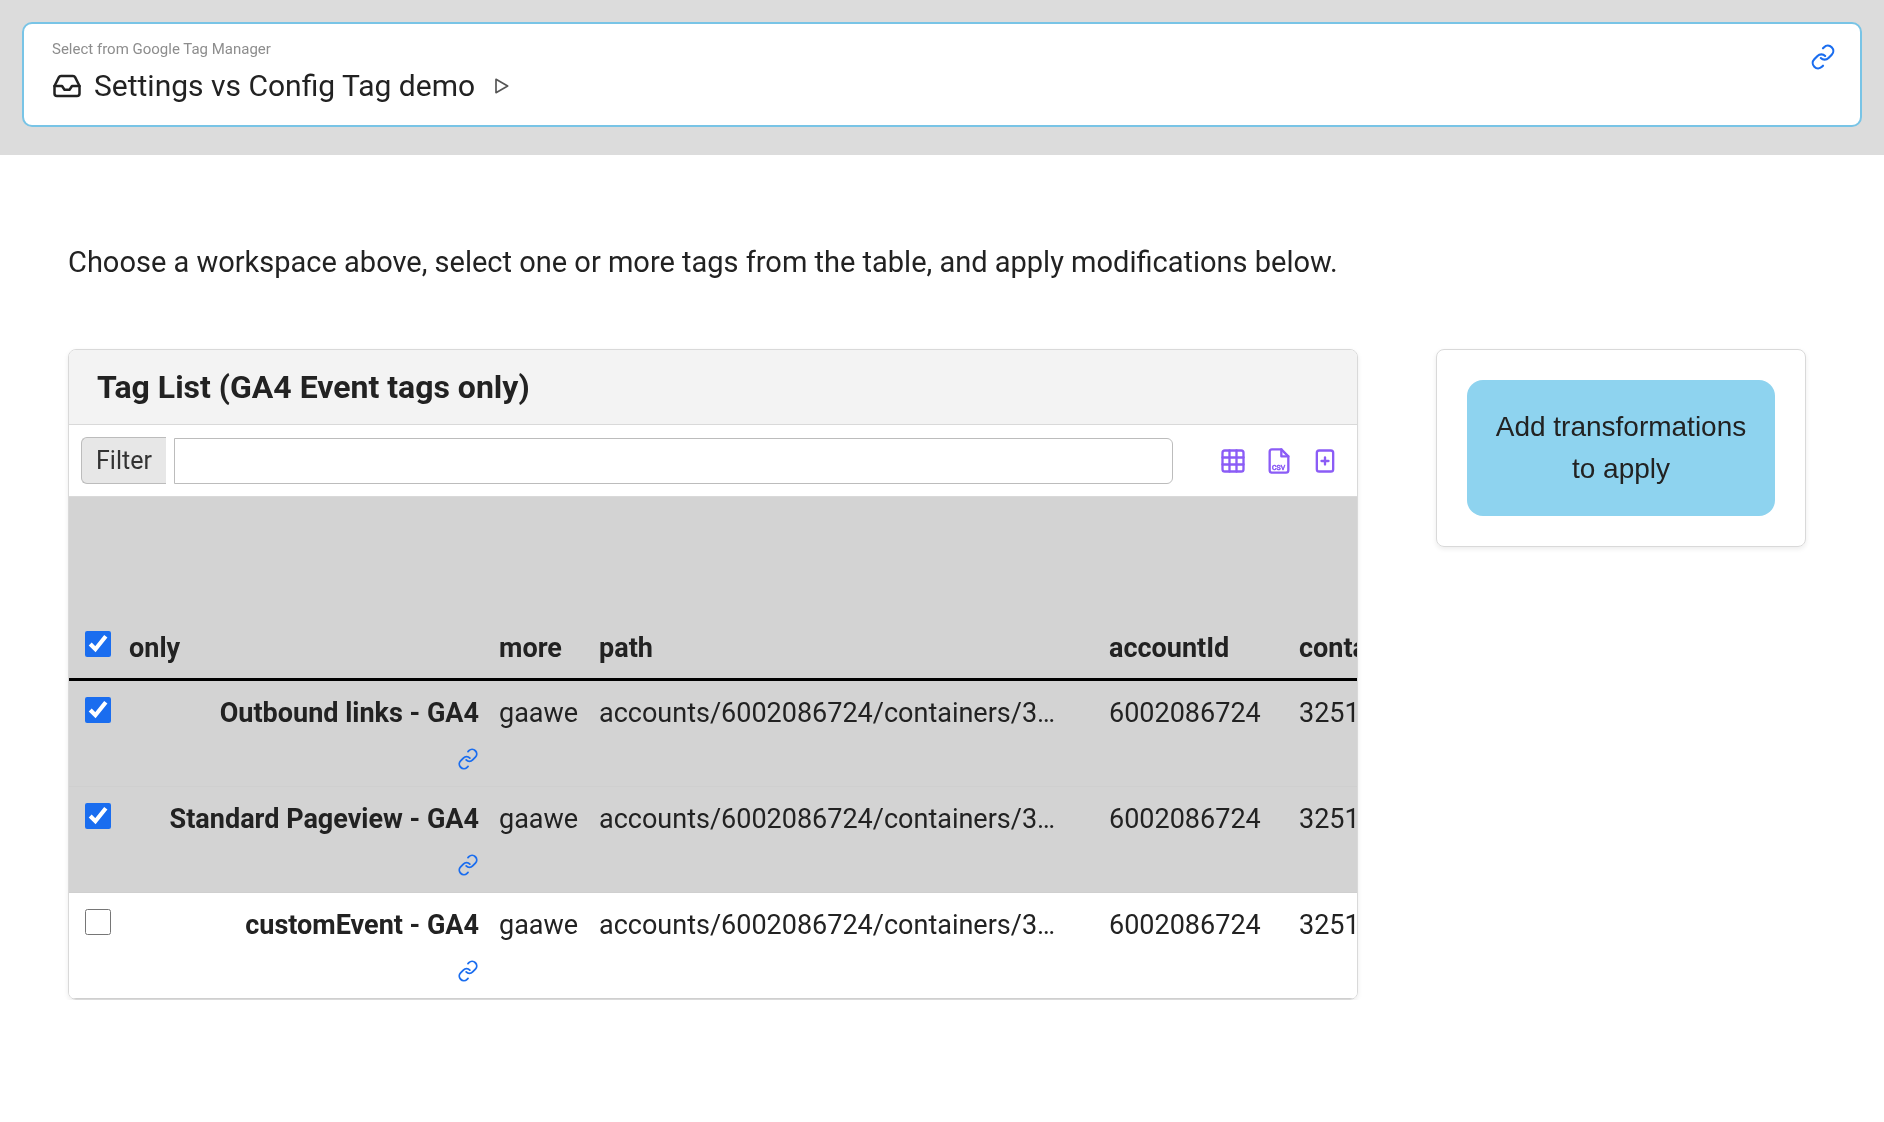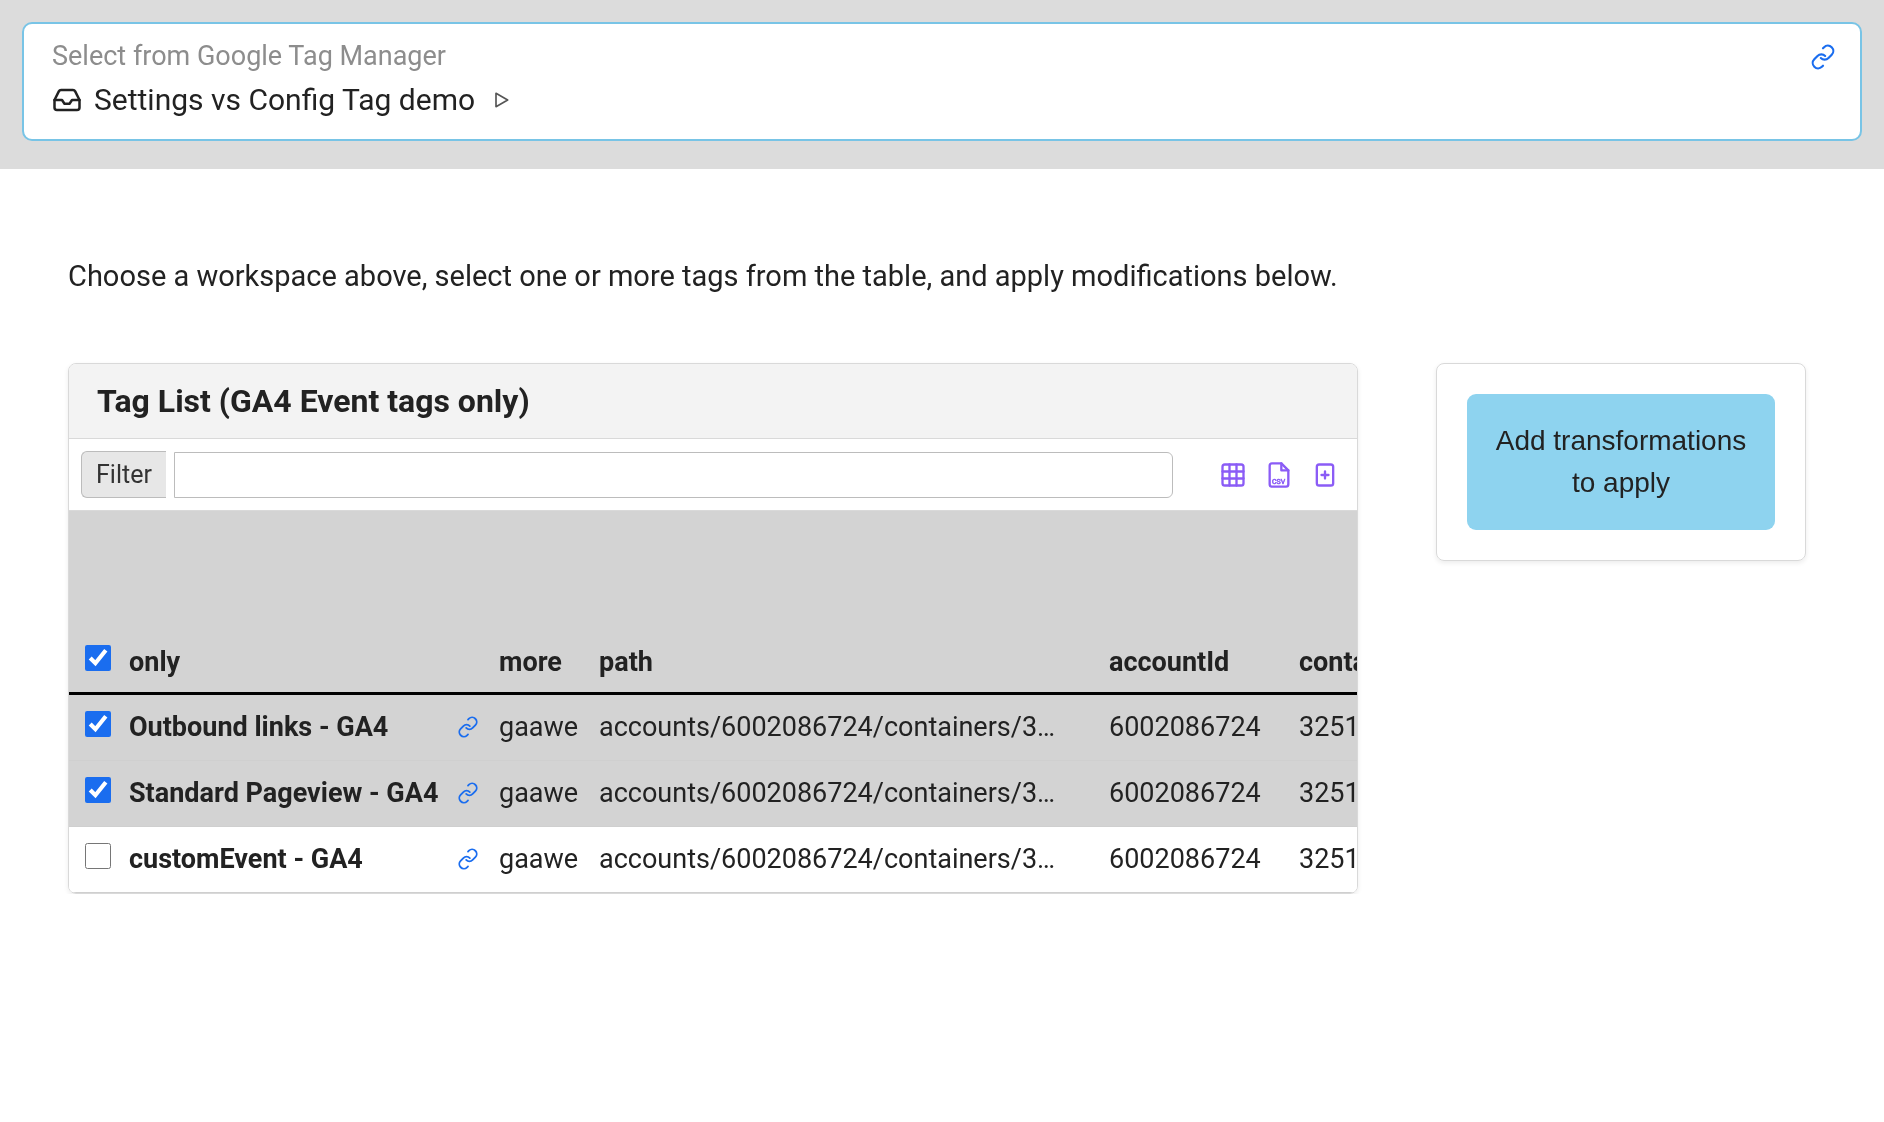--- a/index.html
+++ b/index.html
@@ -16,21 +16,21 @@
   }
   .selector-box {
     background: #fff;
     border: 2px solid #78c4e6;
     border-radius: 10px;
     padding: 16px 28px 22px 28px;
     position: relative;
   }
   .selector-label {
     color: #8d8d8d;
-    font-size: 27px;
+    font-size: 15px;
     margin-bottom: 10px;
   }
   .link-icon-tr {
     position: absolute;
     top: 20px;
     right: 24px;
     color: #1a6def;
     cursor: pointer;
   }
   .breadcrumb {
@@ -167,24 +167,25 @@
     font-weight: 700;
     position: relative;
   }
   .row-link {
     color: #1a6def;
     display: inline-flex;
     vertical-align: middle;
   }
   .name-inner {
     display: flex;
-    align-items: center;
+    align-items: flex-end;
     justify-content: space-between;
-    gap: 8px;
+    gap: 19px;
     flex-wrap: wrap;
+    flex-direction: column;
   }
 
   input[type="checkbox"].tag-check {
     width: 26px;
     height: 26px;
     accent-color: #1a6def;
     border-radius: 4px;
     cursor: pointer;
   }
 
@@ -193,21 +194,21 @@
     border: 1px solid #d9d9d9;
     border-radius: 8px;
     box-shadow: 0 2px 5px rgba(0,0,0,0.08);
     padding: 30px;
     display: flex;
     justify-content: center;
   }
   .transform-btn {
     background: #8ed3ef;
     border: none;
-    border-radius: 9px;
+    border-radius: 16px;
     width: 100%;
     padding: 26px 18px;
     font-size: 28px;
     color: #222;
     text-align: center;
     cursor: pointer;
     line-height: 1.5;
   }
 </style>
 </head>

